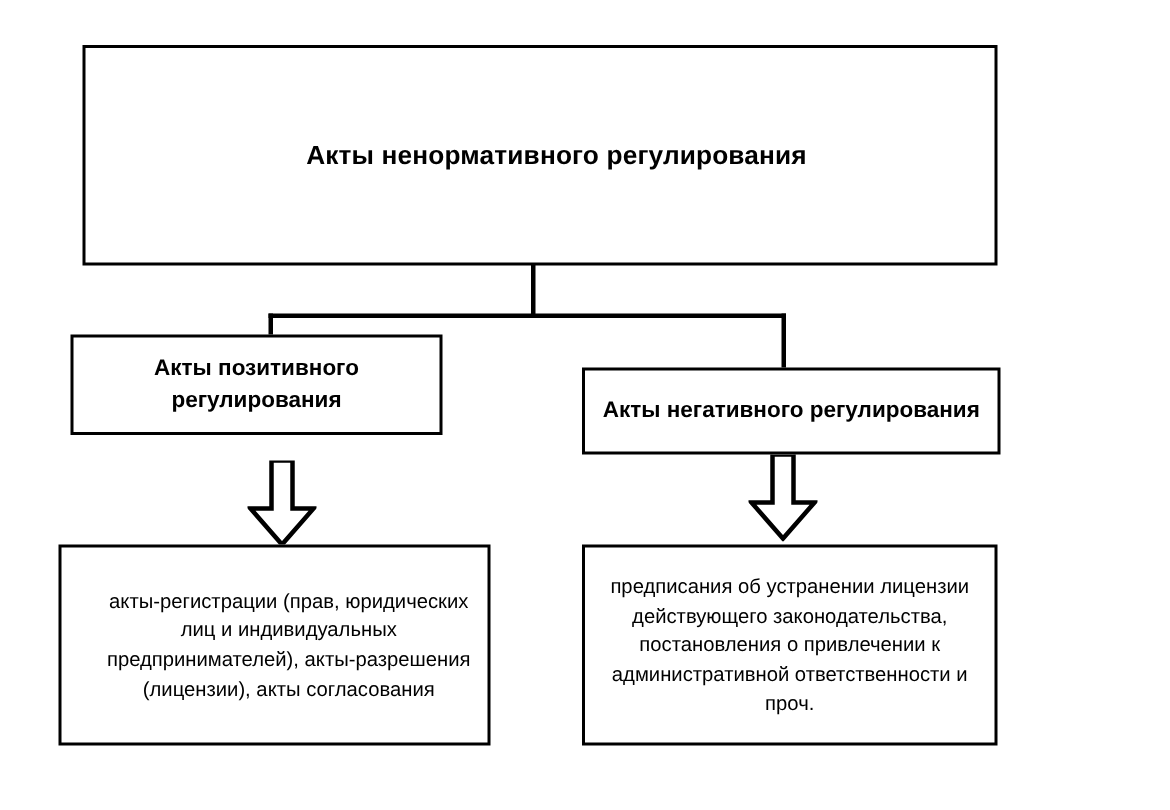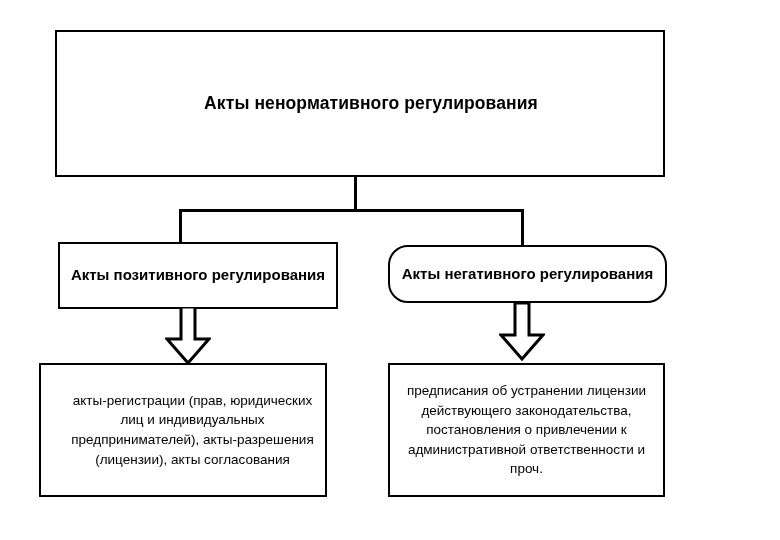--- a/index.html
+++ b/index.html
@@ -46,31 +46,29 @@
     font-size: 17.5px;
     font-weight: bold;
     line-height: 1.25;
     letter-spacing: 0.1px;
     padding-left: 28px;
   }
 
   
   #node-positive {
     left: 47px;
-    top: 242px;
-    width: 280px;
+    top: 223px;
+    width: 248px;
     height: 67px;
-    margin-left: 11px;
   }
   #node-negative {
     left: 388px;
     top: 245px;
     width: 279px;
     height: 58px;
-    border-radius: 20px;
   }
   .mid .box-text {
     font-size: 15px;
     font-weight: bold;
     line-height: 1.35;
   }
 
   
   #node-positive-detail {
     left: 39px;

